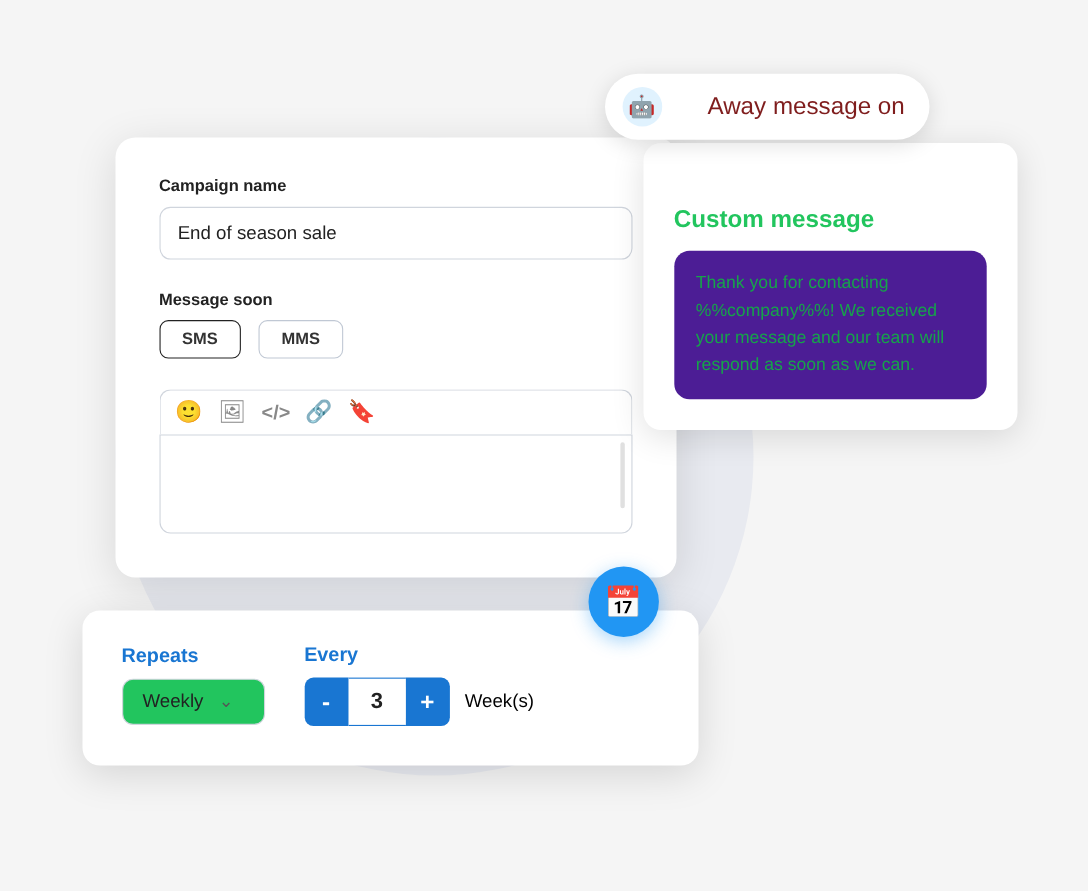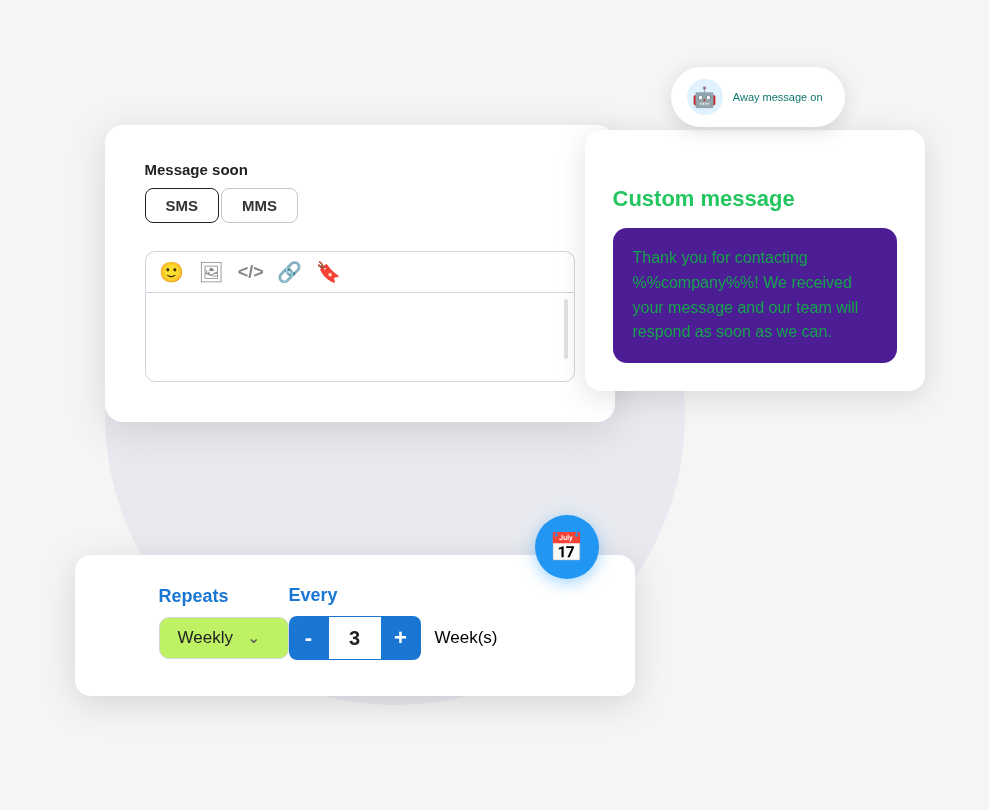--- a/index.html
+++ b/index.html
@@ -65,21 +65,21 @@
       background: #fff;
       margin-bottom: 28px;
     }
 
     .message-type-section {
       margin-bottom: 28px;
     }
 
     .msg-type-buttons {
       display: flex;
-      gap: 2px;
+      gap: 16px;
       margin-top: 10px;
     }
 
     .msg-type-btn {
       border: 1.5px solid #c0c8d4;
       border-radius: 8px;
       padding: 8px 20px;
       font-size: 15px;
       font-weight: 600;
       color: #333;
@@ -181,23 +181,24 @@
       height: 36px;
       background: #e0f2fe;
       border-radius: 50%;
       display: flex;
       align-items: center;
       justify-content: center;
       font-size: 20px;
     }
 
     .away-badge-text {
-      font-size: 11px;
-      color: #0f766e;
+      font-size: 22px;
+      color: #7f1d1d;
       font-weight: 400;
+      margin-left: 31px;
     }
 
     
     .calendar-fab {
       position: absolute;
       top: 490px;
       left: 490px;
       width: 64px;
       height: 64px;
       background: #2196f3;
@@ -231,41 +232,41 @@
     .when-title {
       font-size: 26px;
       font-weight: 700;
       color: #1565c0;
       margin-bottom: 22px;
     }
 
     .when-row {
       display: flex;
       align-items: center;
-      margin-left: 48px;
+      gap: 36px;
     }
 
     .when-col-label {
       font-size: 18px;
       font-weight: 700;
       color: #1976d2;
       margin-bottom: 10px;
     }
 
     .weekly-select {
       display: flex;
       align-items: flex-start;
       gap: 10px;
       border: 1.5px solid #d0d5dd;
       border-radius: 10px;
       padding: 10px 18px;
       font-size: 17px;
       font-weight: 500;
       color: #222;
-      background: #bef264;
+      background: #22c55e;
       cursor: pointer;
       min-width: 130px;
     }
 
     .chevron-down {
       font-size: 16px;
       color: #555;
       margin-left: 4px;
     }
 
@@ -330,20 +331,22 @@
   </div>
 
   <div class="away-card">
     <div class="away-card-title">Custom message</div>
     <div class="away-message-bubble">Thank you for contacting %%company%%! We received your message and our team will respond as soon as we can.</div>
   </div>
 
   <div class="form-card">
 
     
+    <label class="field-label">Campaign name</label>
+    <input type="text" class="text-input" value="End of season sale" style="">
 
     
     <div class="message-type-section">
       <label class="field-label">Message soon</label>
       <div class="msg-type-buttons">
         <button class="msg-type-btn active">SMS</button>
         <button class="msg-type-btn">MMS</button>
       </div>
     </div>
 

